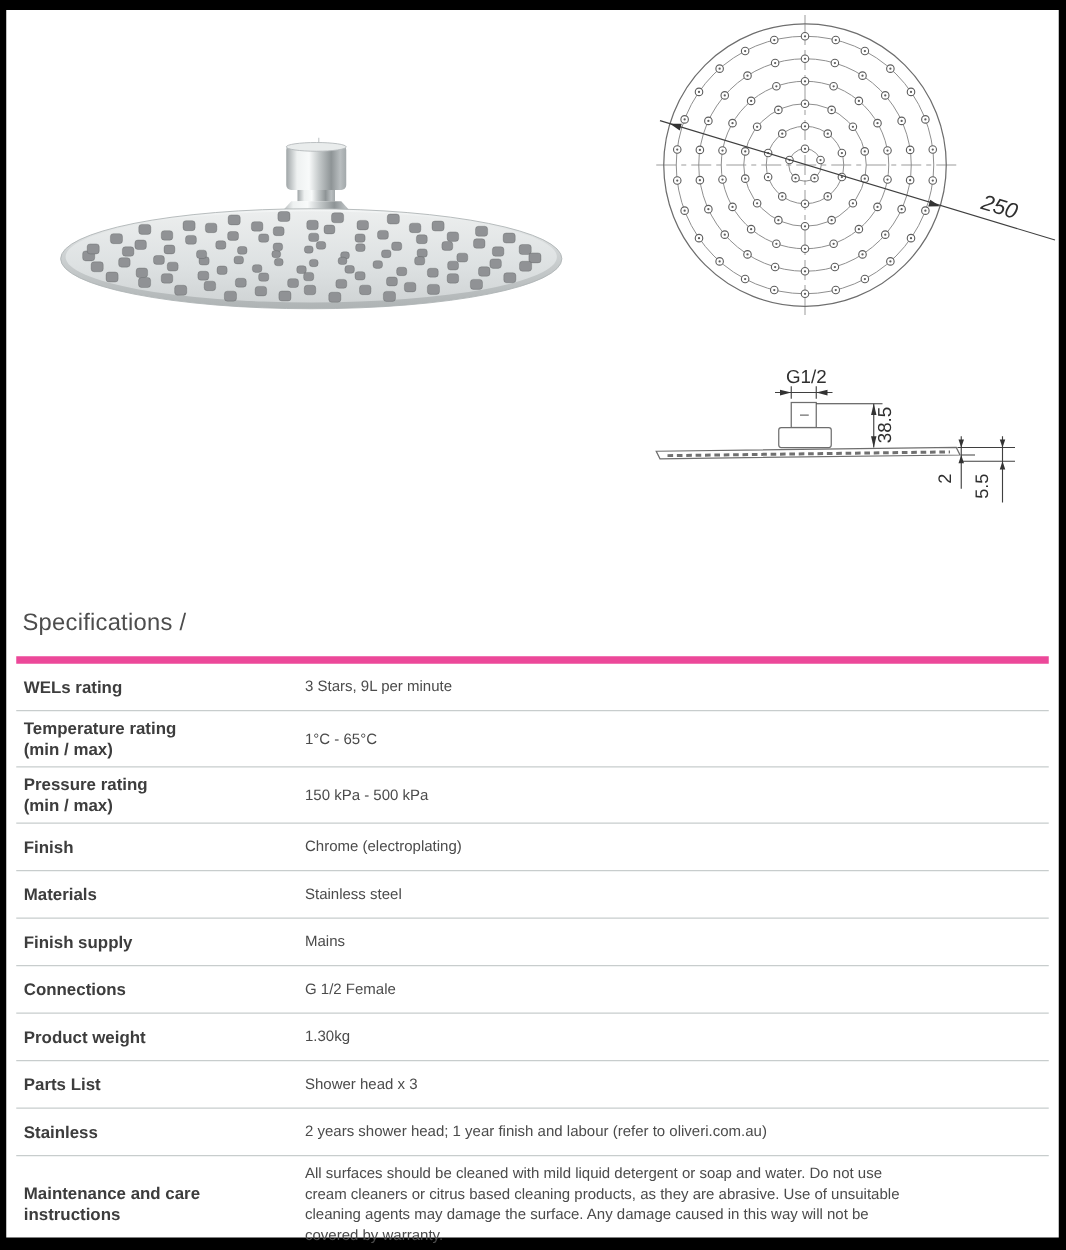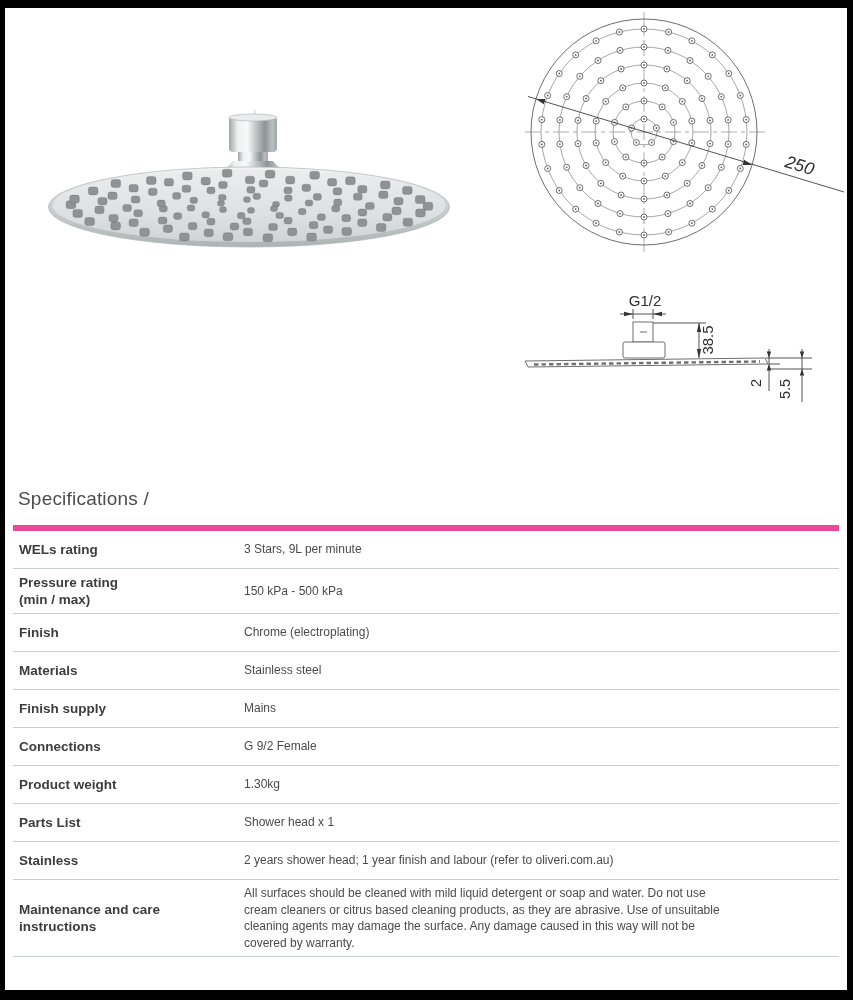--- a/index.html
+++ b/index.html
@@ -451,47 +451,52 @@
 
   <div class="specs">
     <h2>Specifications /</h2>
     <table class="spec">
       <tbody>
         <tr>
           <th>WELs rating</th>
           <td>3 Stars, 9L per minute</td>
         </tr>
         <tr class="tall">
+          <th>Temperature rating
+(min / max)</th>
+          <td>1°C - 65°C</td>
+        </tr>
+        <tr class="tall">
           <th>Pressure rating
 (min / max)</th>
           <td>150 kPa - 500 kPa</td>
         </tr>
         <tr>
           <th>Finish</th>
           <td>Chrome (electroplating)</td>
         </tr>
         <tr>
           <th>Materials</th>
           <td>Stainless steel</td>
         </tr>
         <tr>
           <th>Finish supply</th>
           <td>Mains</td>
         </tr>
         <tr>
           <th>Connections</th>
-          <td>G 9/2 Female</td>
+          <td>G 1/2 Female</td>
         </tr>
         <tr>
           <th>Product weight</th>
           <td>1.30kg</td>
         </tr>
         <tr>
           <th>Parts List</th>
-          <td>Shower head x 1</td>
+          <td>Shower head x 3</td>
         </tr>
         <tr>
           <th>Stainless</th>
           <td>2 years shower head; 1 year finish and labour (refer to oliveri.com.au)</td>
         </tr>
         <tr class="tall">
           <th>Maintenance and care
 instructions</th>
           <td>All surfaces should be cleaned with mild liquid detergent or soap and water. Do not use
 cream cleaners or citrus based cleaning products, as they are abrasive. Use of unsuitable

